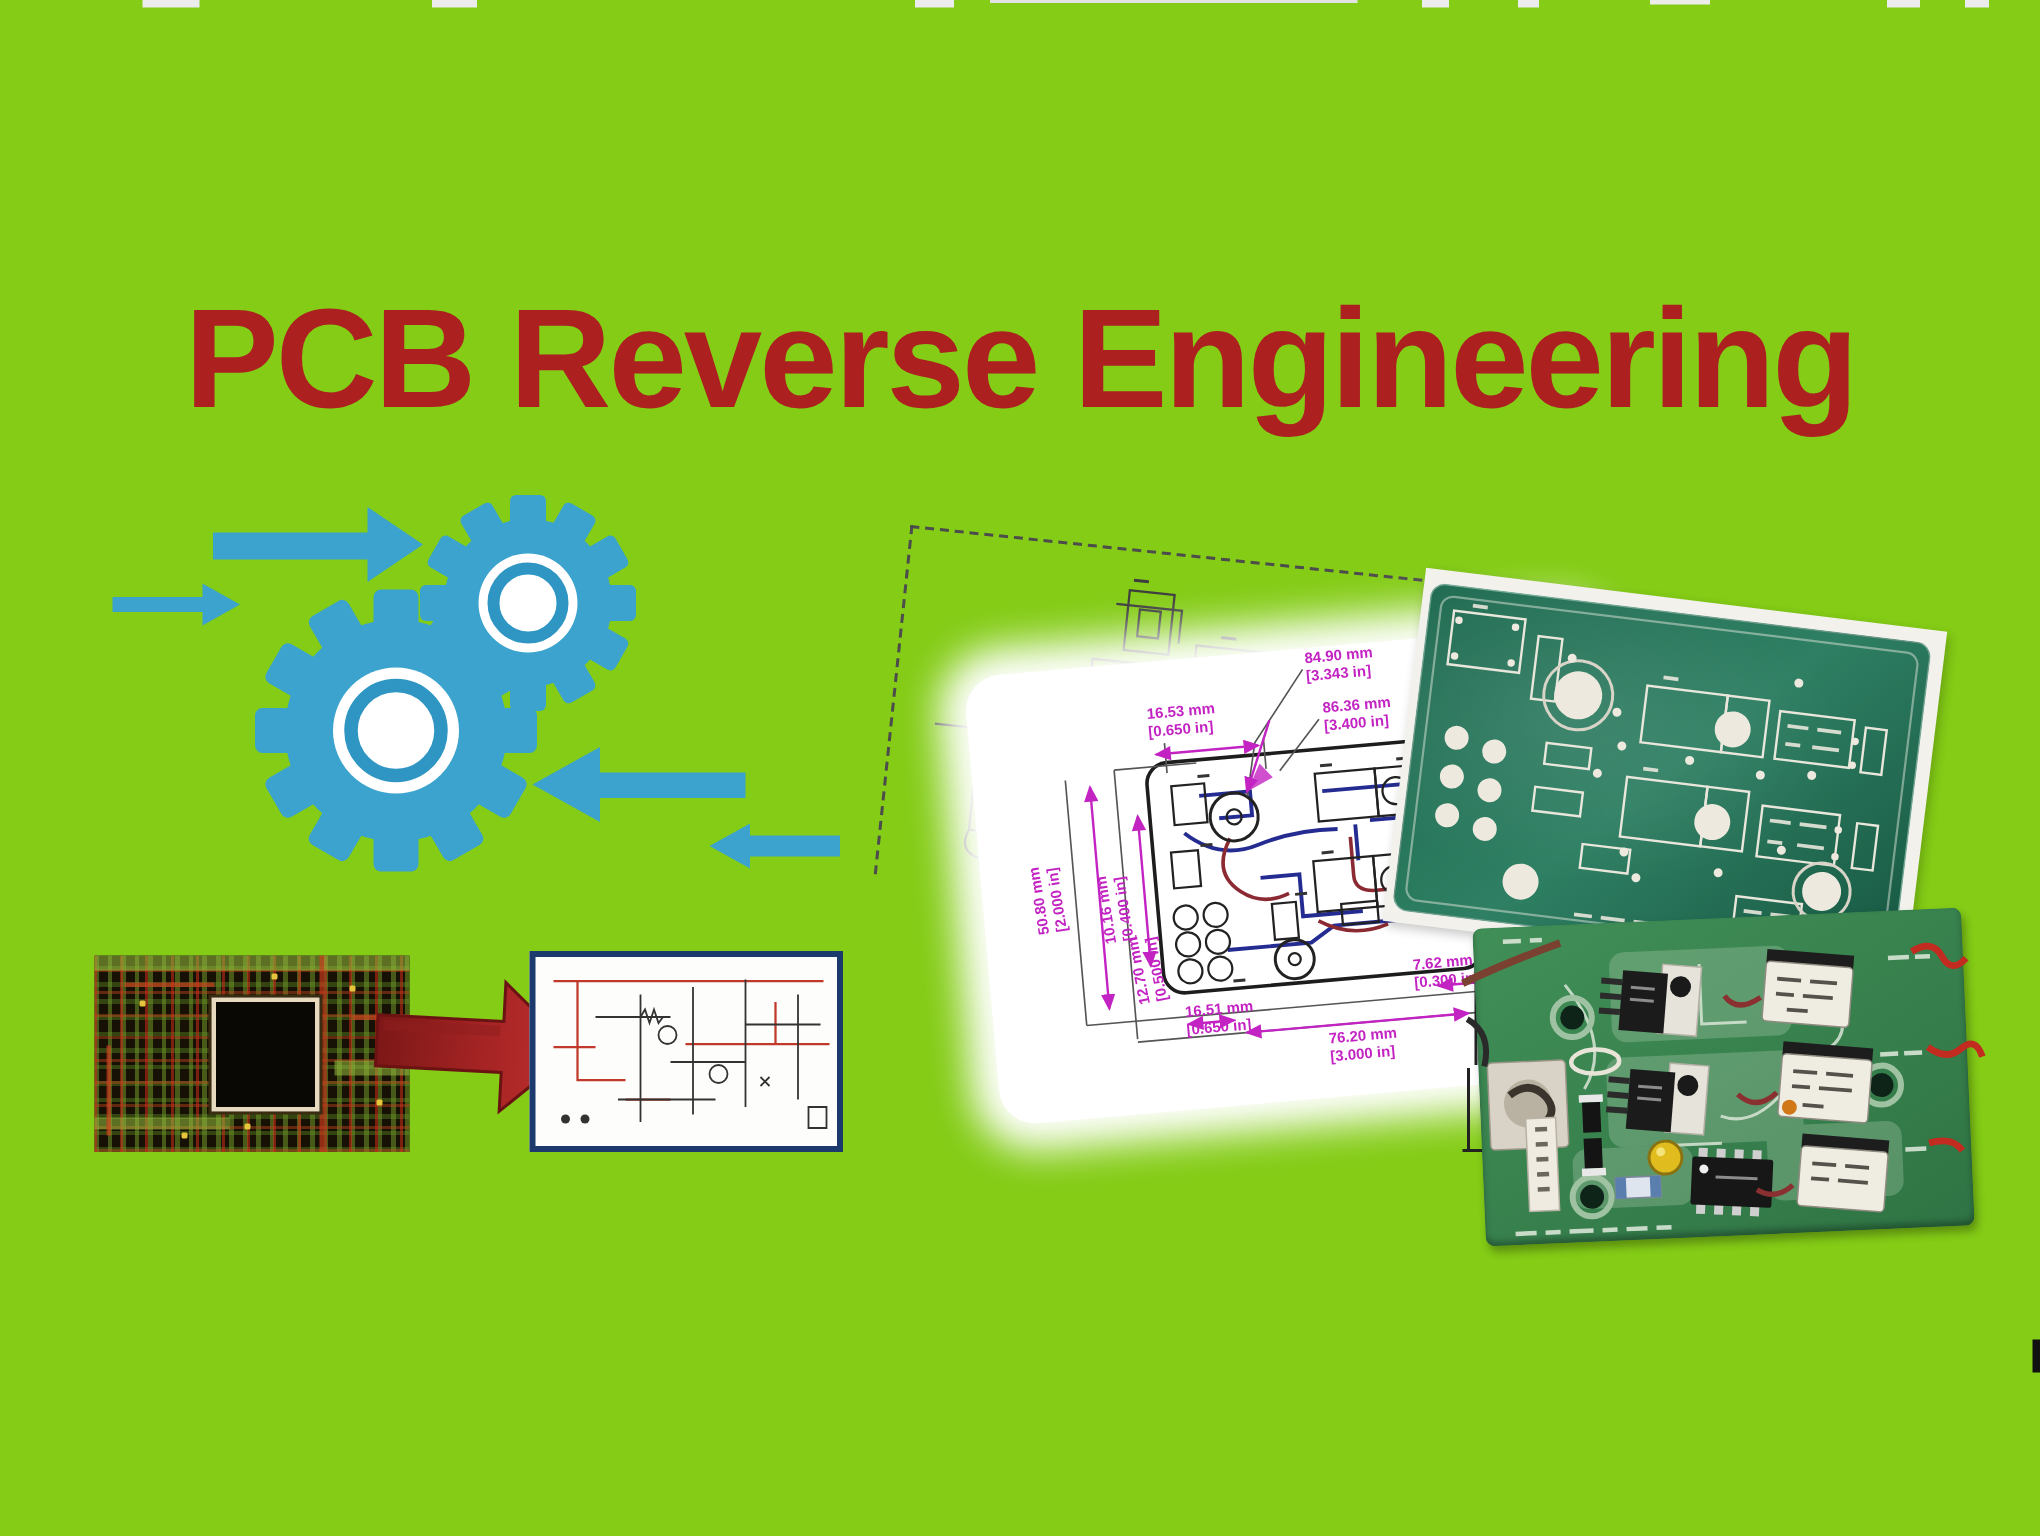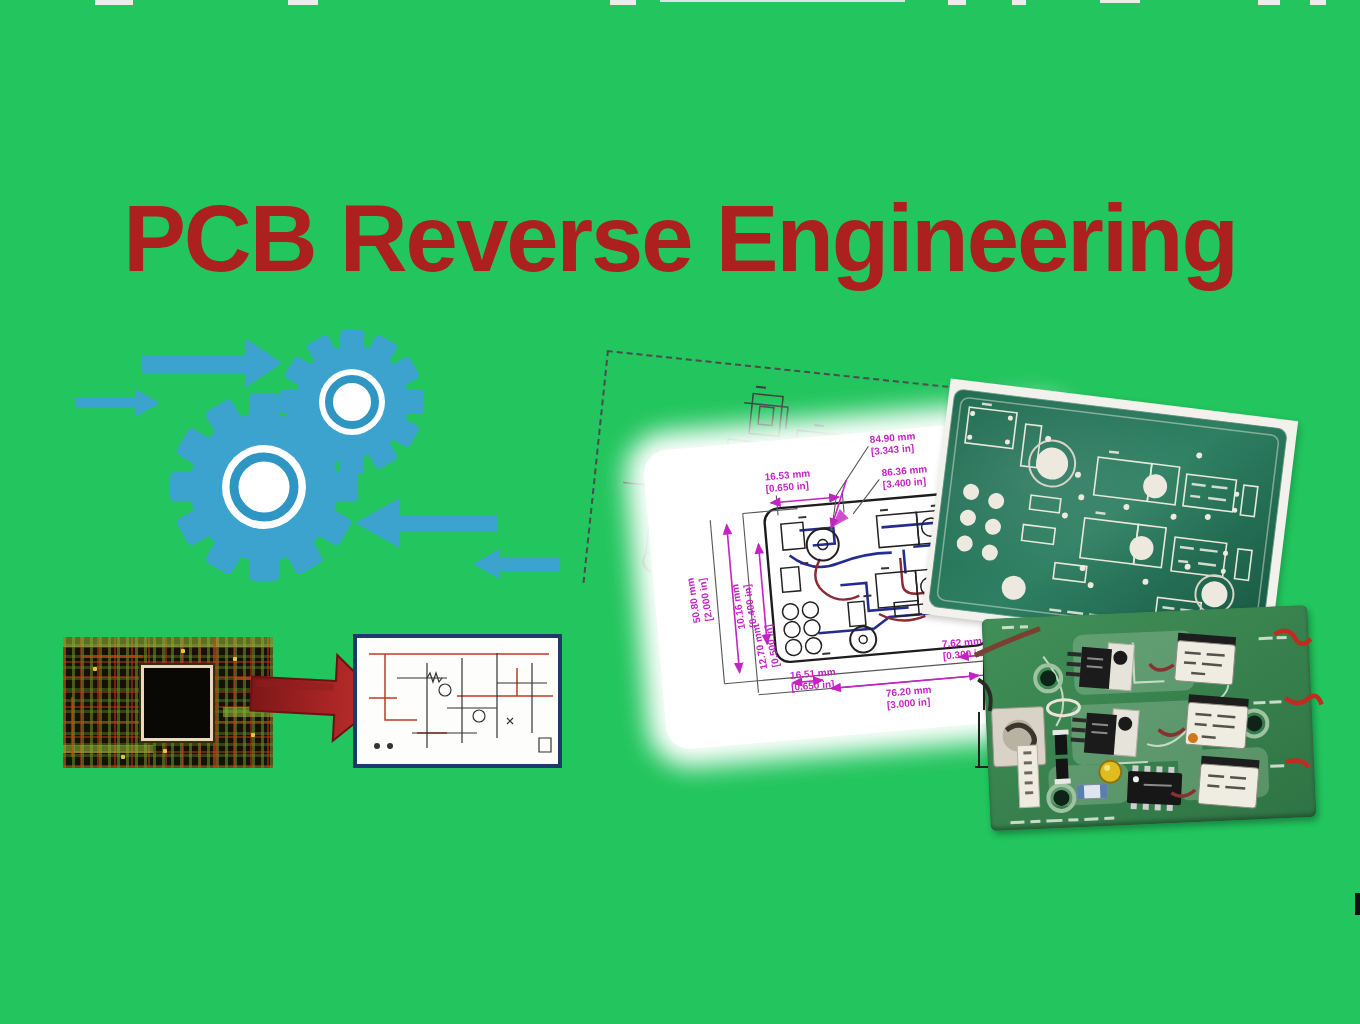--- a/index.html
+++ b/index.html
@@ -1,16 +1,16 @@
 <!DOCTYPE html>
 <html style="--c-title_red: #AC2020; --c-gear_blue: #3BA3CE; --c-magenta: #C323C3; --c-trace_navy: #252C91; --c-trace_red: #8C2A33; --c-arrow_red: #A02525; --c-frame_navy: #1C3A6E; --c-bare_pcb_green: #1F6B53; --c-assembled_pcb_green: #3C8852; --c-paper: #F2F1EC;"><head>
 <meta charset="utf-8">
 <style>
   html,body{margin:0;padding:0;background:#fff;}
-  .canvas{position:relative;width:1360px;height:1024px;background:#22c55e;overflow:hidden;
+  .canvas{position:relative;width:1360px;height:1024px;background:#84cc16;overflow:hidden;
           font-family:"Liberation Sans",sans-serif;}
   .abs{position:absolute;}
 
   
   .title{position:absolute;left:0;top:192px;width:100%;text-align:center;
          font-size:94px;font-weight:bold;letter-spacing:-2px;line-height:1;
          color:var(--c-title_red,#AC2020);}
 
   
   .smudge{position:absolute;top:0;background:#ECECEC;height:5px;}

